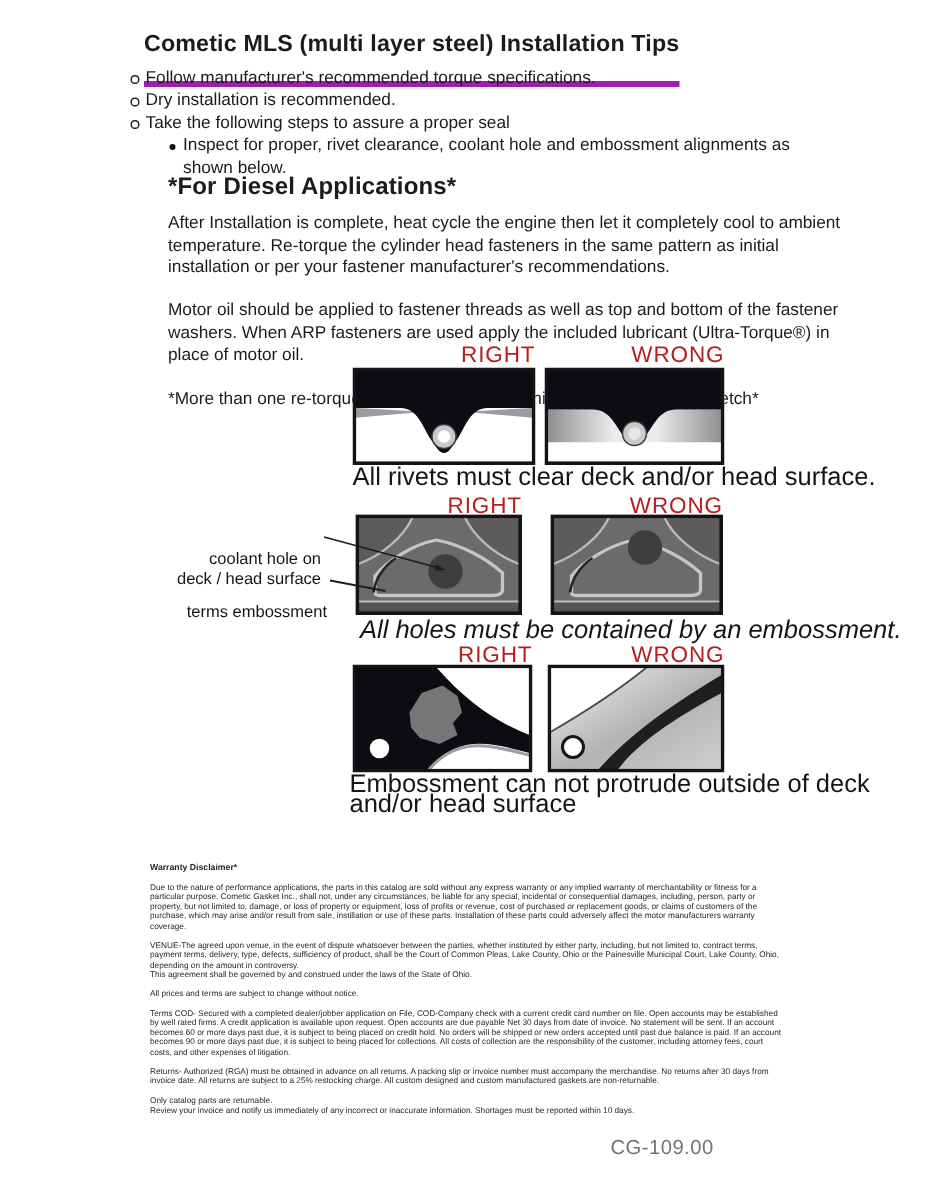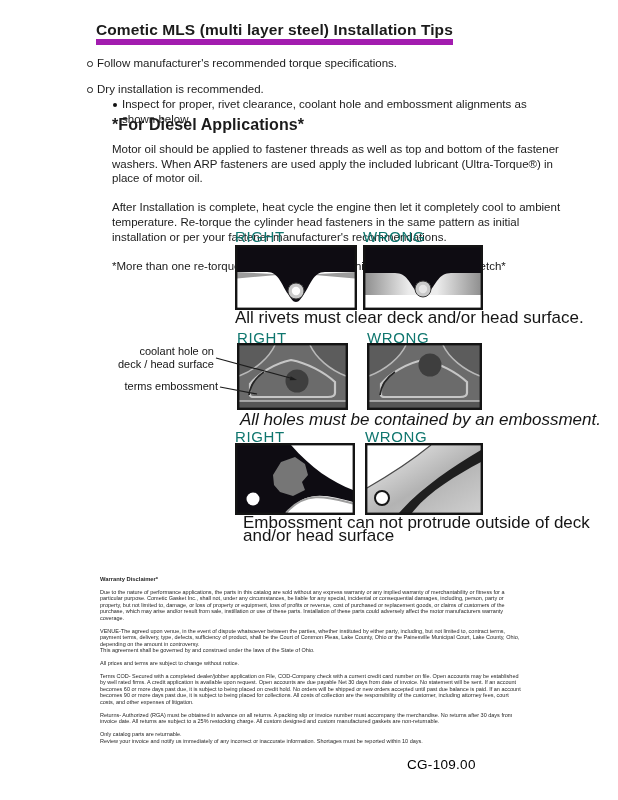--- a/index.html
+++ b/index.html
@@ -5,69 +5,70 @@
   html,body{margin:0;padding:0;}
   body{
     width:618px;height:800px;background:#ffffff;position:relative;
     font-family:"Liberation Sans",sans-serif;color:#1b1b1b;overflow:hidden;
   }
   .abs{position:absolute;}
 
   
   .page-title{
     left:96px;top:21px;font-size:15.5px;font-weight:bold;
-    border-bottom:6px solid #a21caf;padding-bottom:0;letter-spacing:.1px;
+    border-bottom:4px solid #a21caf;padding-bottom:15px;letter-spacing:.1px;
   }
 
   
   .tips{left:86px;top:45px;width:460px;font-size:11.5px;line-height:15px;}
-  .b{position:relative;padding-left:11px;margin-top:11px;}
+  .b{position:relative;padding-left:11px;}
   .b::before{content:"";position:absolute;left:1px;top:5px;width:3.5px;height:3.5px;
     border:1px solid #222;border-radius:50%;}
   .sb{position:relative;margin-left:26px;padding-left:10px;}
   .sb::before{content:"";position:absolute;left:1px;top:5.5px;width:4.2px;height:4.2px;
     background:#111;border-radius:50%;}
 
   
   .diesel{left:112px;top:118px;width:452px;font-size:11.5px;line-height:14.8px;}
   .diesel h2{font-size:16px;margin:0 0 9px 0;letter-spacing:.1px;}
   .diesel p{margin:0 0 14px 0;}
   .diesel .note{margin:0;}
 
   
-  .rw{font-size:15px;letter-spacing:.6px;color:#0f766e;text-align:left;}
+  .rw{font-size:15px;letter-spacing:.6px;color:#b91c1c;text-align:right;}
   .cap{font-size:17px;color:#151515;line-height:13px;}
-  .callout{font-size:11px;line-height:12.5px;text-align:right;color:#151515;}
+  .callout{font-size:11px;line-height:12.5px;text-align:right;color:#151515;margin-top:22px;}
 
   .panel{position:absolute;z-index:1;line-height:0;}
   .overlay{position:absolute;z-index:3;}
 
   
   .legal{left:100px;top:576px;width:424px;font-size:5.5px;line-height:6.45px;color:#262626;}
   .legal .lh{font-weight:bold;font-size:5.8px;margin:0 0 6.5px 0;}
   .dp{margin:0 0 6.5px 0;}
   .dp.tight{margin:0;}
 
-  .footer-code{left:407px;top:757px;font-size:13.5px;color:#000000;letter-spacing:.3px;text-align:right;}
+  .footer-code{left:407px;top:757px;font-size:13.5px;color:#737373;letter-spacing:.3px;text-align:right;}
 </style>
 </head>
 <body>
 
 <div class="abs page-title">Cometic MLS (multi layer steel) Installation Tips</div>
 
 <div class="abs tips">
   <div class="b">Follow manufacturer's recommended torque specifications.</div>
   <div class="b">Dry installation is recommended.</div>
+  <div class="b">Take the following steps to assure a proper seal</div>
   <div class="sb">Inspect for proper, rivet clearance, coolant hole and embossment alignments as shown below.</div>
 </div>
 
 <div class="abs diesel">
   <h2>*For Diesel Applications*</h2>
+  <p>After Installation is complete, heat cycle the engine then let it completely cool to ambient temperature. Re-torque the cylinder head fasteners in the same pattern as initial installation or per your fastener manufacturer's recommendations.</p>
   <p>Motor oil should be applied to fastener threads as well as top and bottom of the fastener washers. When ARP fasteners are used apply the included lubricant (Ultra-Torque®) in place of motor oil.</p>
-  <p>After Installation is complete, heat cycle the engine then let it completely cool to ambient temperature. Re-torque the cylinder head fasteners in the same pattern as initial installation or per your fastener manufacturer's recommendations.</p>
   <p class="note">*More than one re-torque may be required to achieve proper fastener stretch*</p>
 </div>
 
 <div class="abs rw" style="left:235px;top:228px;width:122px;">RIGHT</div>
 <div class="abs rw" style="left:363px;top:228px;width:120px;">WRONG</div>
 
 <div class="panel" style="left:235px;top:245px;">
   <svg width="122" height="65" viewBox="0 0 122 65">
     <rect x="0" y="0" width="122" height="65" fill="#fff"></rect>
     <polygon points="2,27 48,29.5 2,33.5" fill="#9c9c9c"></polygon>
@@ -175,21 +176,21 @@
     </defs>
     <rect x="0" y="0" width="118" height="72" fill="#fff"></rect>
     <path d="M2,45 C28,30 50,15 66,2 L116,2 L116,70 L2,70 Z" fill="url(#g3)"></path>
     <path d="M2,45 C28,30 50,15 66,2" stroke="#4a4a4a" stroke-width="1.2" fill="none"></path>
     <path d="M34,70 C56,45 86,25 116,7 L116,19 C90,33 62,50 47,70 Z" fill="#1f1f1f"></path>
     <circle cx="17" cy="55" r="7" fill="#ffffff" stroke="#161616" stroke-width="2"></circle>
     <rect x="1.2" y="1.2" width="115.6" height="69.6" fill="none" stroke="#141414" stroke-width="2.4"></rect>
   </svg>
 </div>
 
-<div class="abs cap" style="left:243px;top:516px;">
+<div class="abs cap" style="left:233px;top:516px;">
   <div>Embossment can not protrude outside of deck</div>
   <div>and/or head surface</div>
 </div>
 
 <div class="abs legal">
   <p class="lh">Warranty Disclaimer*</p>
   <p class="dp">Due to the nature of performance applications, the parts in this catalog are sold without any express warranty or any implied warranty of merchantability or fitness for a particular purpose.  Cometic Gasket Inc., shall not, under any circumstances, be liable for any special, incidental or consequential damages, including, person, party or property, but not limited to, damage, or loss of property or equipment, loss of profits or revenue, cost of purchased or replacement goods, or claims of customers of the purchase, which may arise and/or result from sale, instillation or use of these parts.  Installation of these parts could adversely affect the motor manufacturers warranty coverage.</p>
   <p class="dp tight">VENUE-The agreed upon venue, in the event of dispute whatsoever between the parties, whether instituted by either party, including, but not limited to, contract terms, payment terms, delivery, type, defects, sufficiency of product, shall be the Court of Common Pleas, Lake County, Ohio or the Painesville Municipal Court, Lake County, Ohio, depending on the amount in controversy.</p>
   <p class="dp">This agreement shall be governed by and construed under the laws of the State of Ohio.</p>
   <p class="dp">All prices and terms are subject to change without notice.</p>

